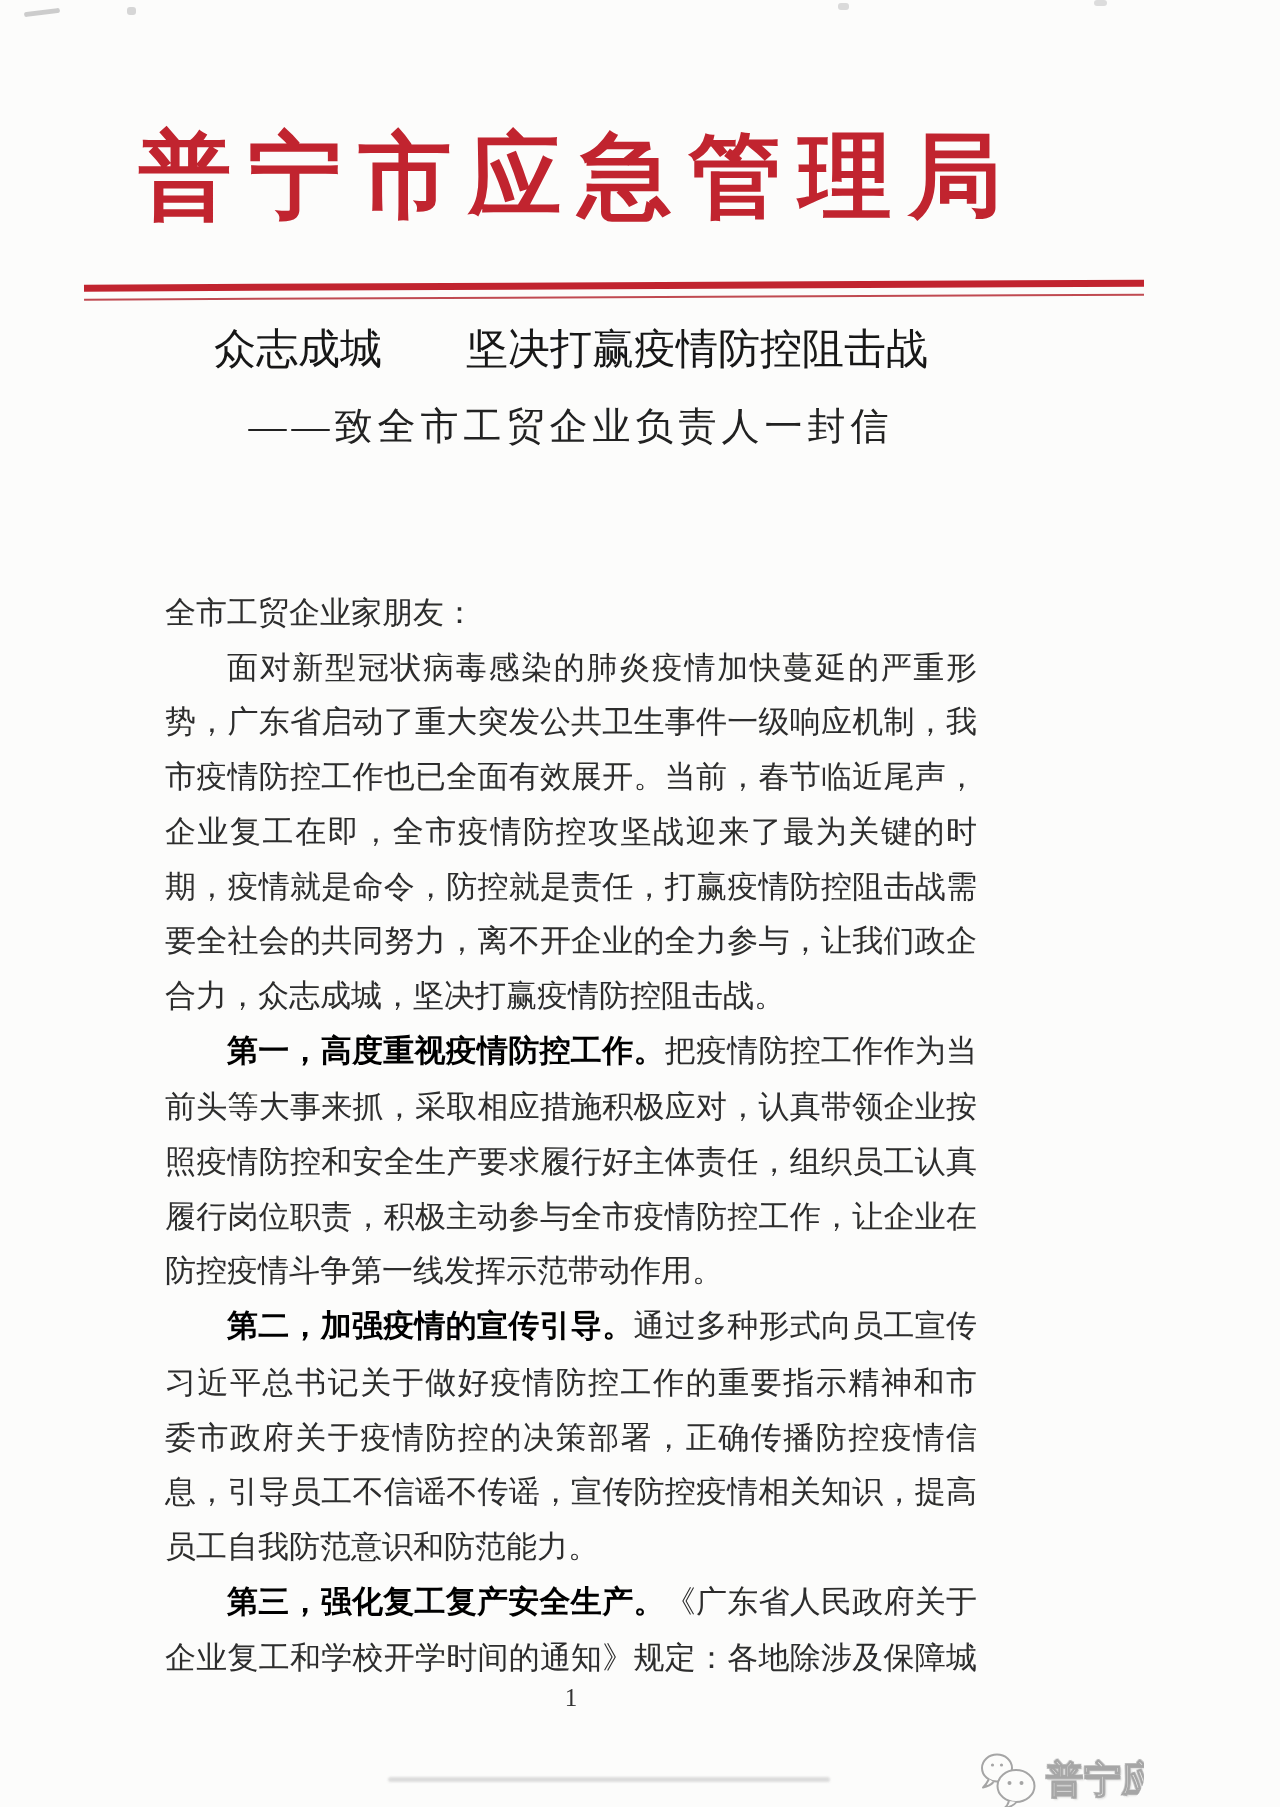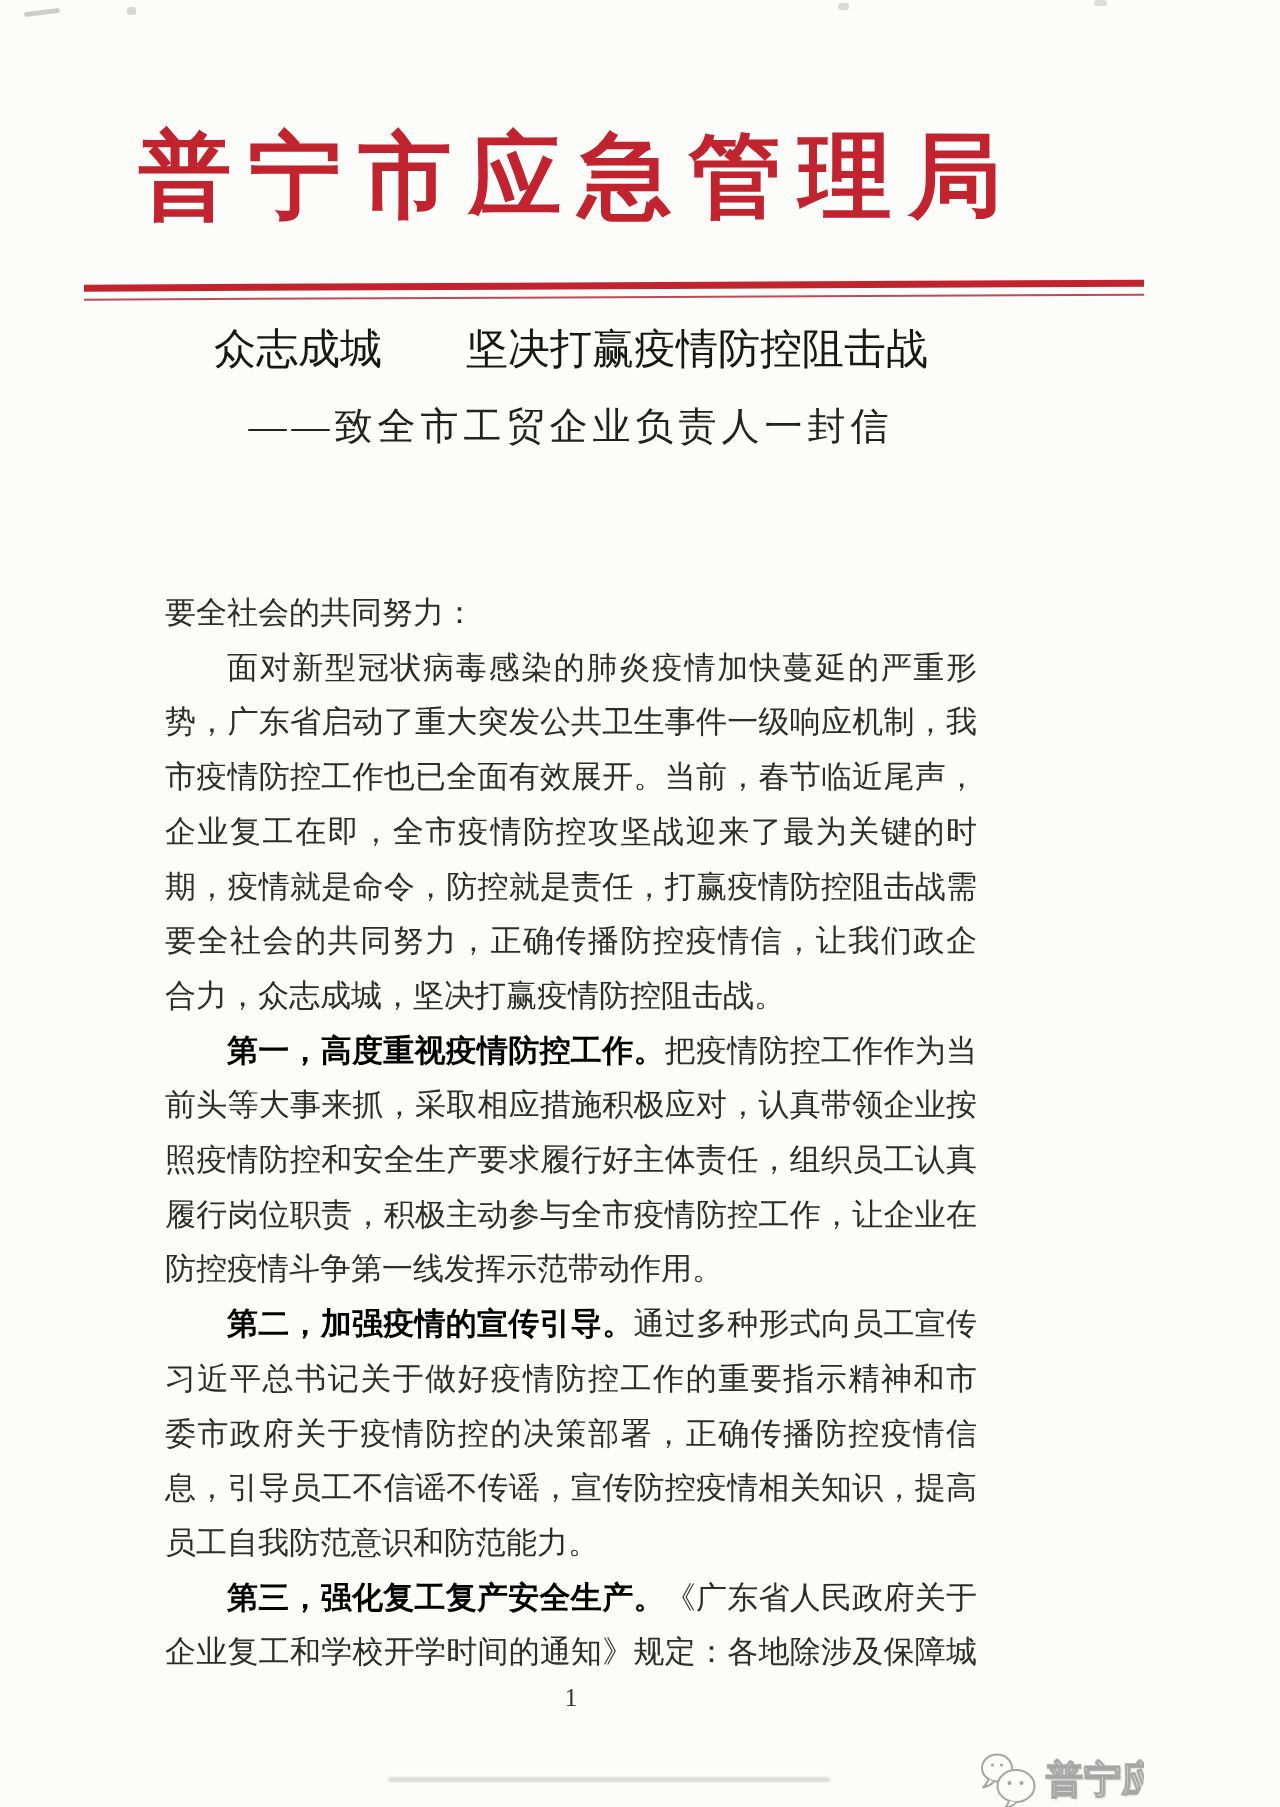--- a/index.html
+++ b/index.html
@@ -78,21 +78,21 @@
   .line {
     text-align: justify;
     text-align-last: justify;
   }
   .line.end {
     text-align: left;
     text-align-last: left;
   }
   .line.indent { text-indent: 2em; }
   .emph {
-    font-family: Liberation Serif, serif;
+    font-family: Liberation Mono, monospace;
     font-weight: 700;
     color: #000000;
   }
 
   .page-number {
     position: absolute; left: 165px; top: 1684px; width: 812px;
     text-align: center;
     font-size: 25px;
     color: #333333;
   }
@@ -135,27 +135,27 @@
   <div class="rules">
     <div class="rule-thick"></div>
     <div class="rule-thin"></div>
   </div>
 
   <h1 class="letter-title">众志成城　　坚决打赢疫情防控阻击战</h1>
 
   <div class="letter-subtitle">——致全市工贸企业负责人一封信</div>
 
   <div class="letter-body" id="body-lines">
-      <div class="line end"><span>要全社会的共同努力：</span></div>
+      <div class="line end"><span>全市工贸企业家朋友：</span></div>
       <div class="line indent"><span>面对新型冠状病毒感染的肺炎疫情加快蔓延的严重形</span></div>
       <div class="line"><span>势，广东省启动了重大突发公共卫生事件一级响应机制，我</span></div>
       <div class="line"><span>市疫情防控工作也已全面有效展开。当前，春节临近尾声，</span></div>
       <div class="line"><span>企业复工在即，全市疫情防控攻坚战迎来了最为关键的时</span></div>
       <div class="line"><span>期，疫情就是命令，防控就是责任，打赢疫情防控阻击战需</span></div>
-      <div class="line"><span>要全社会的共同努力，正确传播防控疫情信，让我们政企</span></div>
+      <div class="line"><span>要全社会的共同努力，离不开企业的全力参与，让我们政企</span></div>
       <div class="line end"><span>合力，众志成城，坚决打赢疫情防控阻击战。</span></div>
       <div class="line indent"><span class="emph">第一，高度重视疫情防控工作。</span><span>把疫情防控工作作为当</span></div>
       <div class="line"><span>前头等大事来抓，采取相应措施积极应对，认真带领企业按</span></div>
       <div class="line"><span>照疫情防控和安全生产要求履行好主体责任，组织员工认真</span></div>
       <div class="line"><span>履行岗位职责，积极主动参与全市疫情防控工作，让企业在</span></div>
       <div class="line end"><span>防控疫情斗争第一线发挥示范带动作用。</span></div>
       <div class="line indent"><span class="emph">第二，加强疫情的宣传引导。</span><span>通过多种形式向员工宣传</span></div>
       <div class="line"><span>习近平总书记关于做好疫情防控工作的重要指示精神和市</span></div>
       <div class="line"><span>委市政府关于疫情防控的决策部署，正确传播防控疫情信</span></div>
       <div class="line"><span>息，引导员工不信谣不传谣，宣传防控疫情相关知识，提高</span></div>

